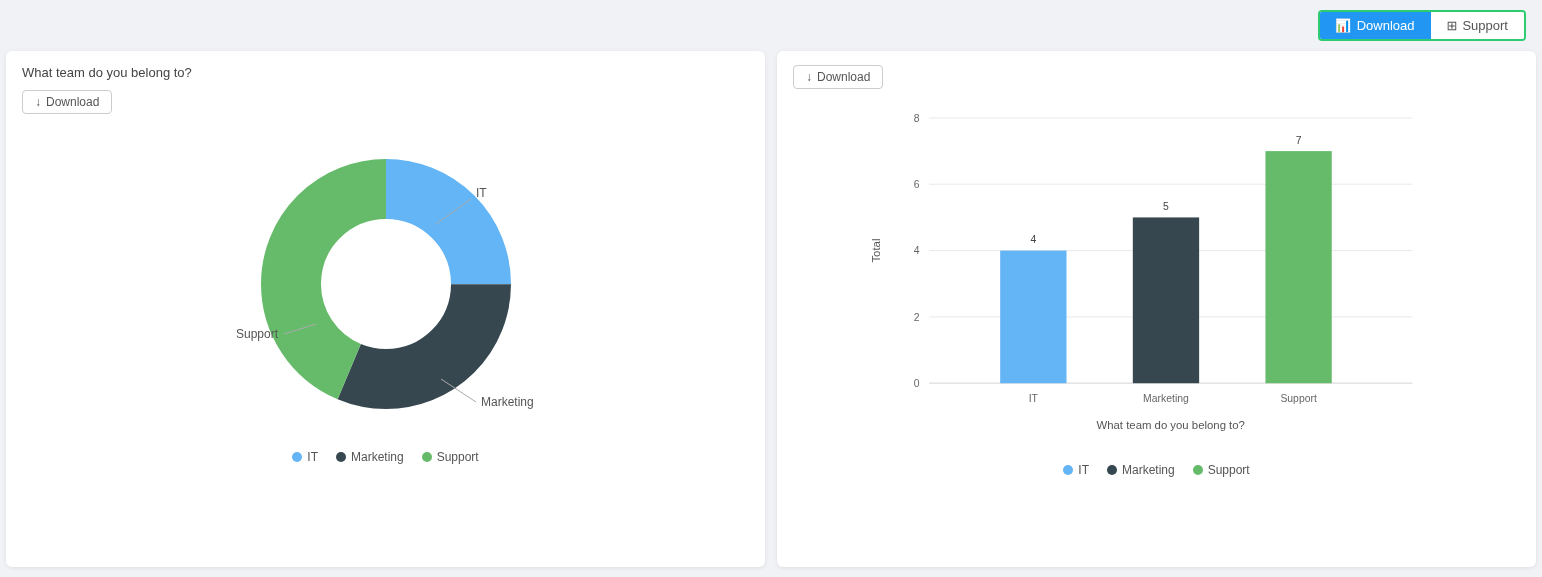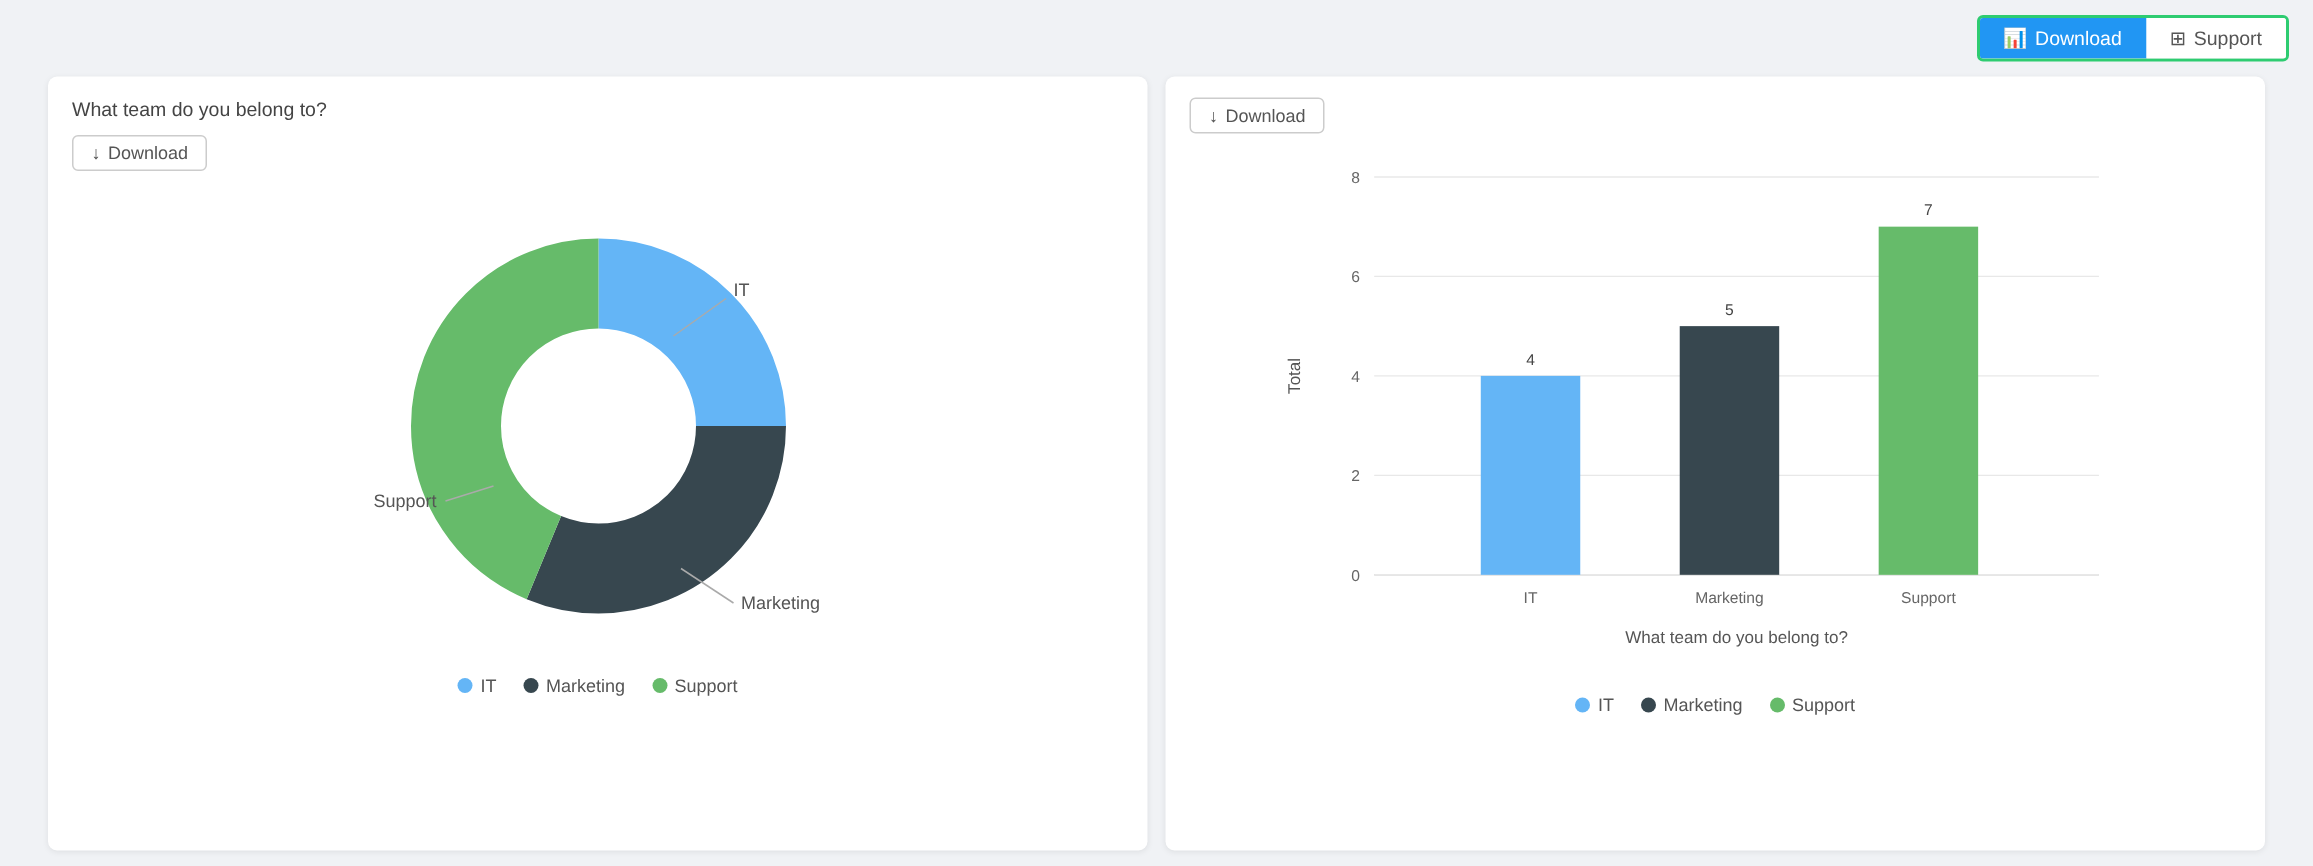--- a/index.html
+++ b/index.html
@@ -45,21 +45,21 @@
 
     .tab-btn.inactive {
       background: #fff;
       color: #555;
     }
 
     .main-content {
       display: flex;
       flex: 1;
       gap: 0;
-      padding: 0 26px 10px;
+      padding: 0 0 10px;
     }
 
     .panel {
       background: #fff;
       border-radius: 6px;
       box-shadow: 0 1px 4px rgba(0,0,0,0.08);
       flex: 1;
       padding: 14px 16px 16px;
       position: relative;
       margin: 0 6px;

